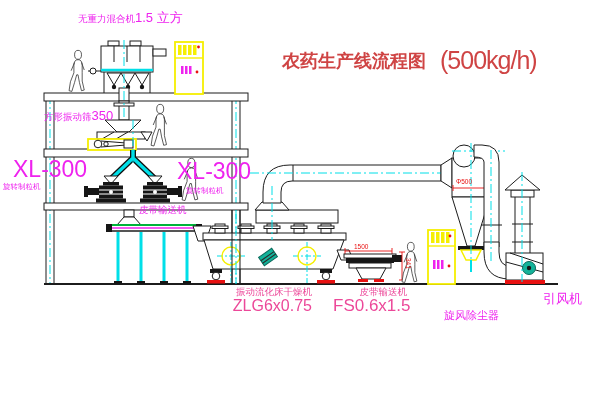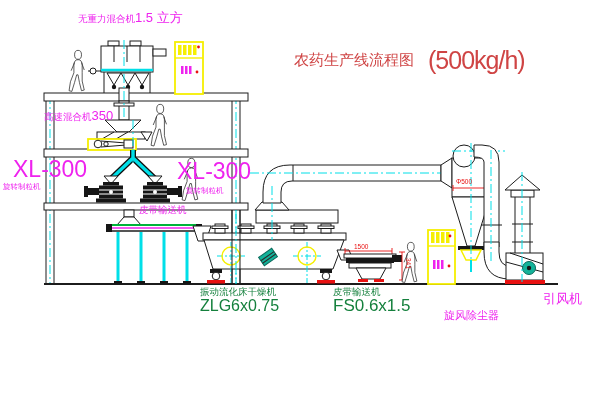--- a/index.html
+++ b/index.html
@@ -24,25 +24,25 @@
   .gr {stroke:#00b33c;stroke-width:2;fill:none;}
   .mgl{stroke:#ee22ee;stroke-width:1.4;fill:none;}
   .teal{fill:#13b39a;stroke:#0b6b5c;stroke-width:1;}
   .pfill{fill:#ffffff;stroke:#2a2a2a;stroke-width:1.1;}
   .pline{stroke:#2a2a2a;stroke-width:1.1;fill:none;}
   
   .lb{position:absolute;color:#ee22ee;font-size:9.5px;line-height:1.05;white-space:nowrap;}
   .lb .big{font-size:13px;}
   .xl{position:absolute;color:#ee22ee;font-size:23px;line-height:1;white-space:nowrap;}
   .small{font-size:7.5px;}
-  .blk{position:absolute;color:#15803d;text-align:left;line-height:1.1;}
+  .blk{position:absolute;color:#ec4899;text-align:right;line-height:1.1;}
   .blk .nm{font-size:9.5px;white-space:nowrap;}
   .blk .md{font-size:16px;white-space:nowrap;}
   .title{position:absolute;display:flex;align-items:center;color:#cf4444;white-space:nowrap;}
-  .title .tz{font-size:15px;font-weight:normal;margin-left:12px;}
+  .title .tz{font-size:18px;font-weight:bold;}
   .title .tc{font-size:25px;font-weight:400;margin-left:14px;letter-spacing:-1px;}
   .dim{position:absolute;color:#e81111;font-size:6.5px;line-height:1;white-space:nowrap;}
   .vert{writing-mode:vertical-rl;}
 </style>
 </head>
 <body>
 
 <div class="canvas">
 
 <svg class="art" width="600" height="403" viewBox="0 0 600 403">
@@ -282,21 +282,21 @@
 <div class="lb" style="left:78px;top:11px">
   <span>无重力混合机</span><span class="big">1.5 立方</span>
 </div>
 
 <div class="title" style="left:282px;top:46px">
   <span class="tz">农药生产线流程图</span>
   <span class="tc">(500kg/h)</span>
 </div>
 
 <div class="lb" style="left:44px;top:109px">
-  <span>高速混合机</span><span class="big">350</span>
+  <span>方形振动筛</span><span class="big">350</span>
 </div>
 
 <div class="xl" style="left:13px;top:158px">XL-300</div>
 <div class="lb small" style="left:3px;top:183px">旋转制粒机</div>
 
 <div class="xl" style="left:177px;top:160px">XL-300</div>
 <div class="lb small" style="left:186px;top:187px">旋转制粒机</div>
 
 <div class="lb" style="left:139px;top:205px">皮带输送机</div>
 

